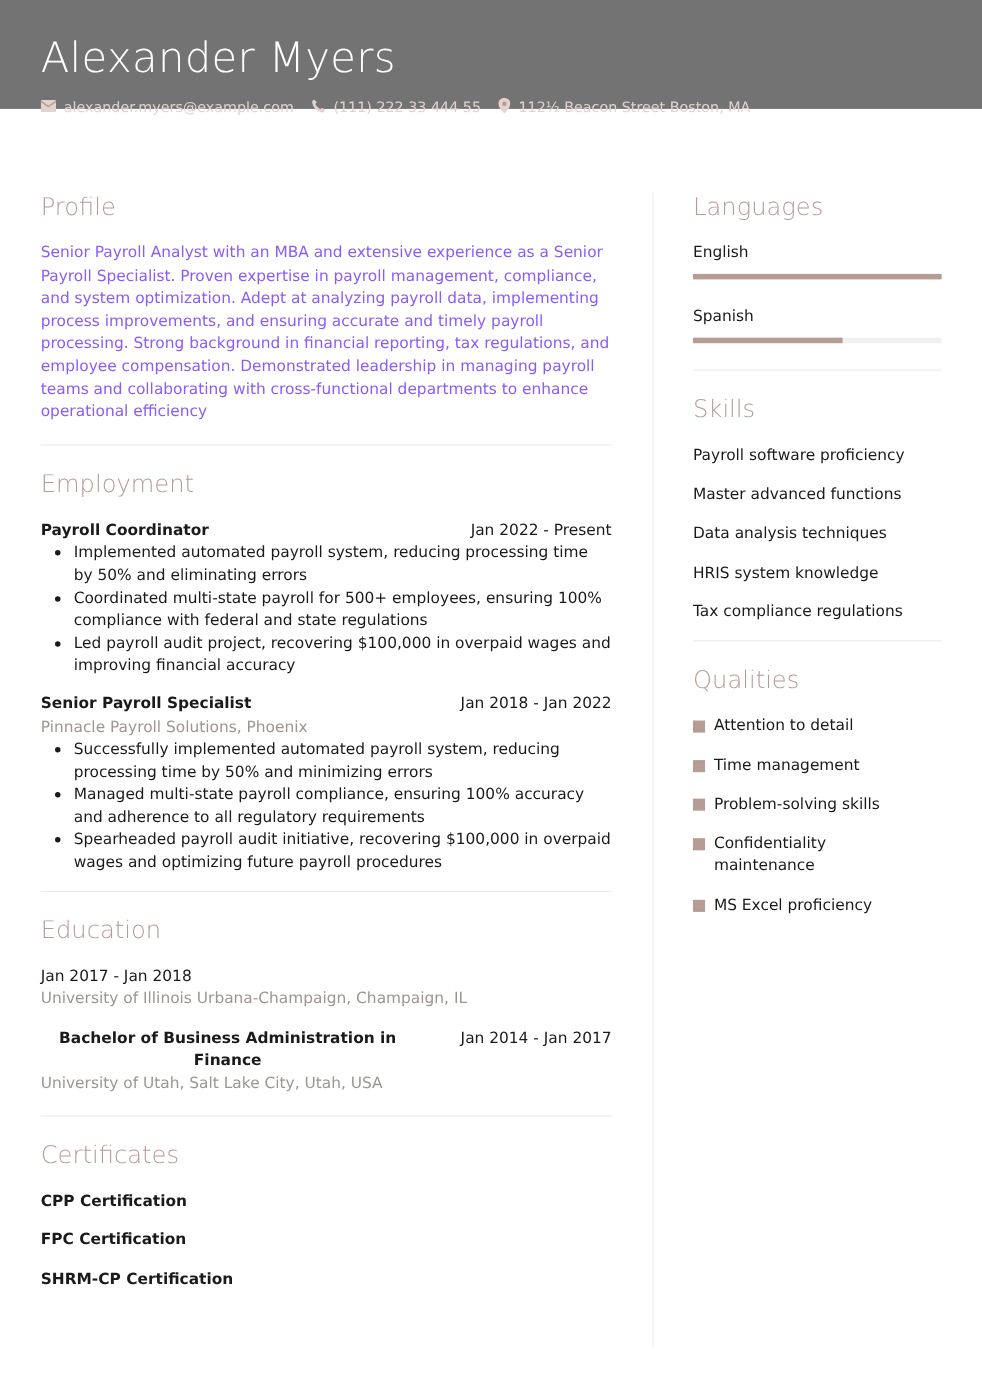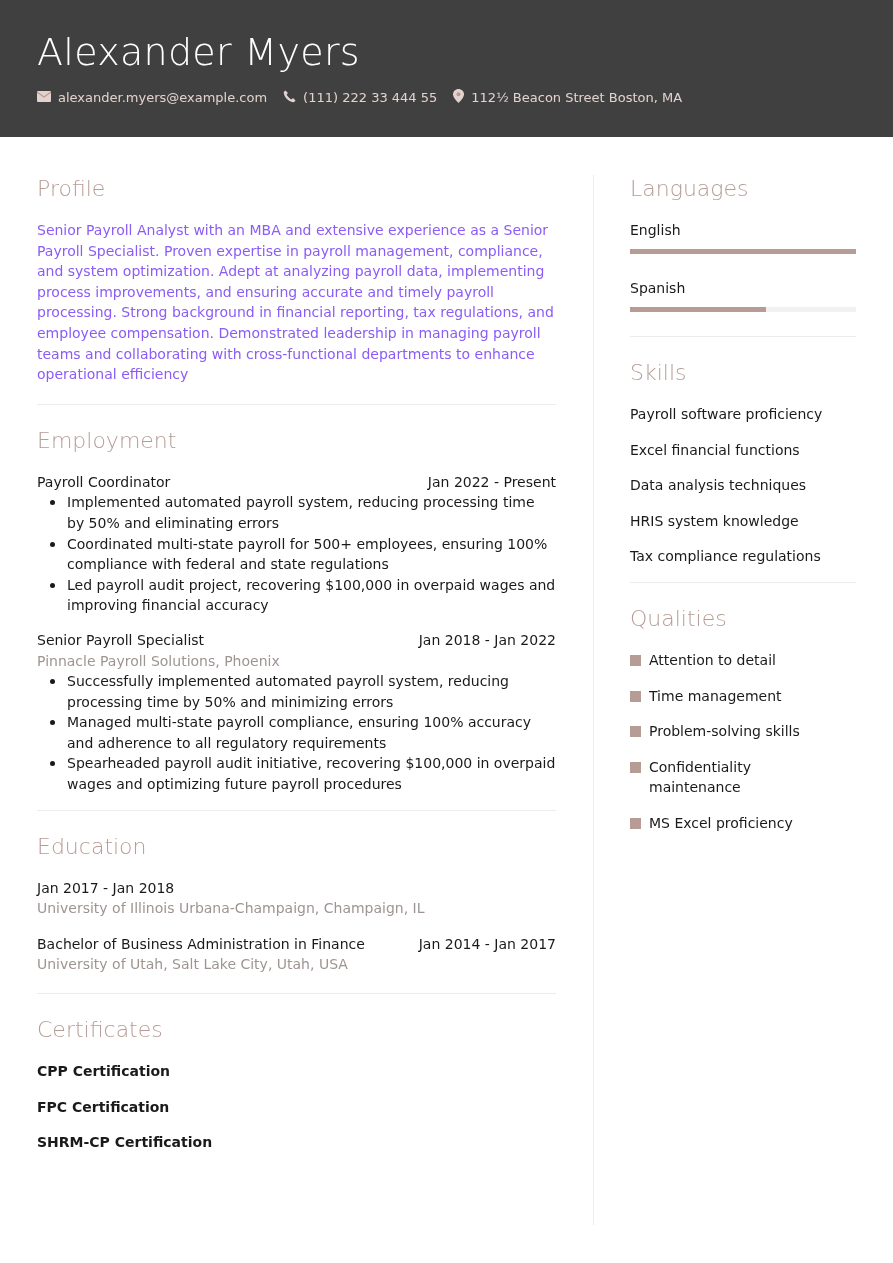--- a/index.html
+++ b/index.html
@@ -1,35 +1,35 @@
 <!DOCTYPE html>
 <html><head>
 <meta charset="utf-8">
 <style>
   * { box-sizing: border-box; margin: 0; padding: 0; }
   html, body { width: 893px; height: 1263px; background: #ffffff; overflow: hidden; }
   body { font-family: "DejaVu Sans", sans-serif; color: #1a1a1a; position: relative; }
 
-  .header { position: absolute; left: 0; top: 0; width: 893px; height: 137px; background: #404040; }
+  .header { position: absolute; left: 0; top: 0; width: 893px; height: 99px; background: #737373; }
   .name { position: absolute; left: 37px; top: 30px; font-size: 38px; font-weight: 300; color: #ffffff; letter-spacing: 0.3px; font-family: "DejaVu Sans", sans-serif; }
   .contacts { position: absolute; left: 37px; top: 89px; display: flex; align-items: center; font-size: 13px; color: #e3d3cf; }
   .contact { display: flex; align-items: center; margin-right: 16px; }
   .contact svg { margin-right: 7px; }
 
   .left { position: absolute; left: 37px; top: 172px; width: 519px; }
   .vdivider { position: absolute; left: 593px; top: 175px; width: 1px; height: 1050px; background: #eeeeee; }
   .right { position: absolute; left: 630px; top: 172px; width: 226px; }
 
   .section-title { font-size: 22px; color: #b69c95; font-weight: 300; height: 34px; line-height: 34px; margin-bottom: 14px; }
   .hr { height: 1px; background: #ececec; }
 
   .para { font-size: 14px; line-height: 20.6px; color: #8b5cf6; }
   .job { margin-bottom: 14px; }
   .job-head { display: flex; justify-content: space-between; align-items: flex-start; font-size: 14px; line-height: 20.6px; }
-  .job-title { font-weight: normal; max-width: 340px; }
+  .job-title { font-weight: bold; max-width: 340px; text-align: center; }
   .job-date { white-space: nowrap; }
   .job-sub { font-size: 14px; line-height: 20.6px; color: #9e9591; }
   ul.bullets { list-style: none; padding-left: 30px; }
   ul.bullets li { position: relative; font-size: 14px; line-height: 20.6px; }
   ul.bullets li::before { content: ""; position: absolute; left: -17px; top: 8px; width: 5px; height: 5px; border-radius: 50%; background: #1a1a1a; }
 
   .cert { font-size: 14px; font-weight: bold; line-height: 20px; margin-bottom: 15.6px; }
 
   .lang { margin-bottom: 0; }
   .lang-name { font-size: 14px; line-height: 20px; }
@@ -154,21 +154,21 @@
       <div class="bar-track">
           <div class="bar-fill" style="width: 60%;"></div>
         </div>
     </div>
     <div class="hr" style="margin-bottom:19px;"></div>
   </section>
 
   <section>
     <div class="section-title">Skills</div>
     <div class="skill">Payroll software proficiency</div>
-    <div class="skill">Excel financial functions</div>
+    <div class="skill">Master advanced functions</div>
     <div class="skill">Data analysis techniques</div>
     <div class="skill">HRIS system knowledge</div>
     <div class="skill">Tax compliance regulations</div>
     <div class="hr" style="margin-top:2px;margin-bottom:19px;"></div>
   </section>
 
   <section>
     <div class="section-title">Qualities</div>
     <div class="quality">
         <span class="square"></span>

